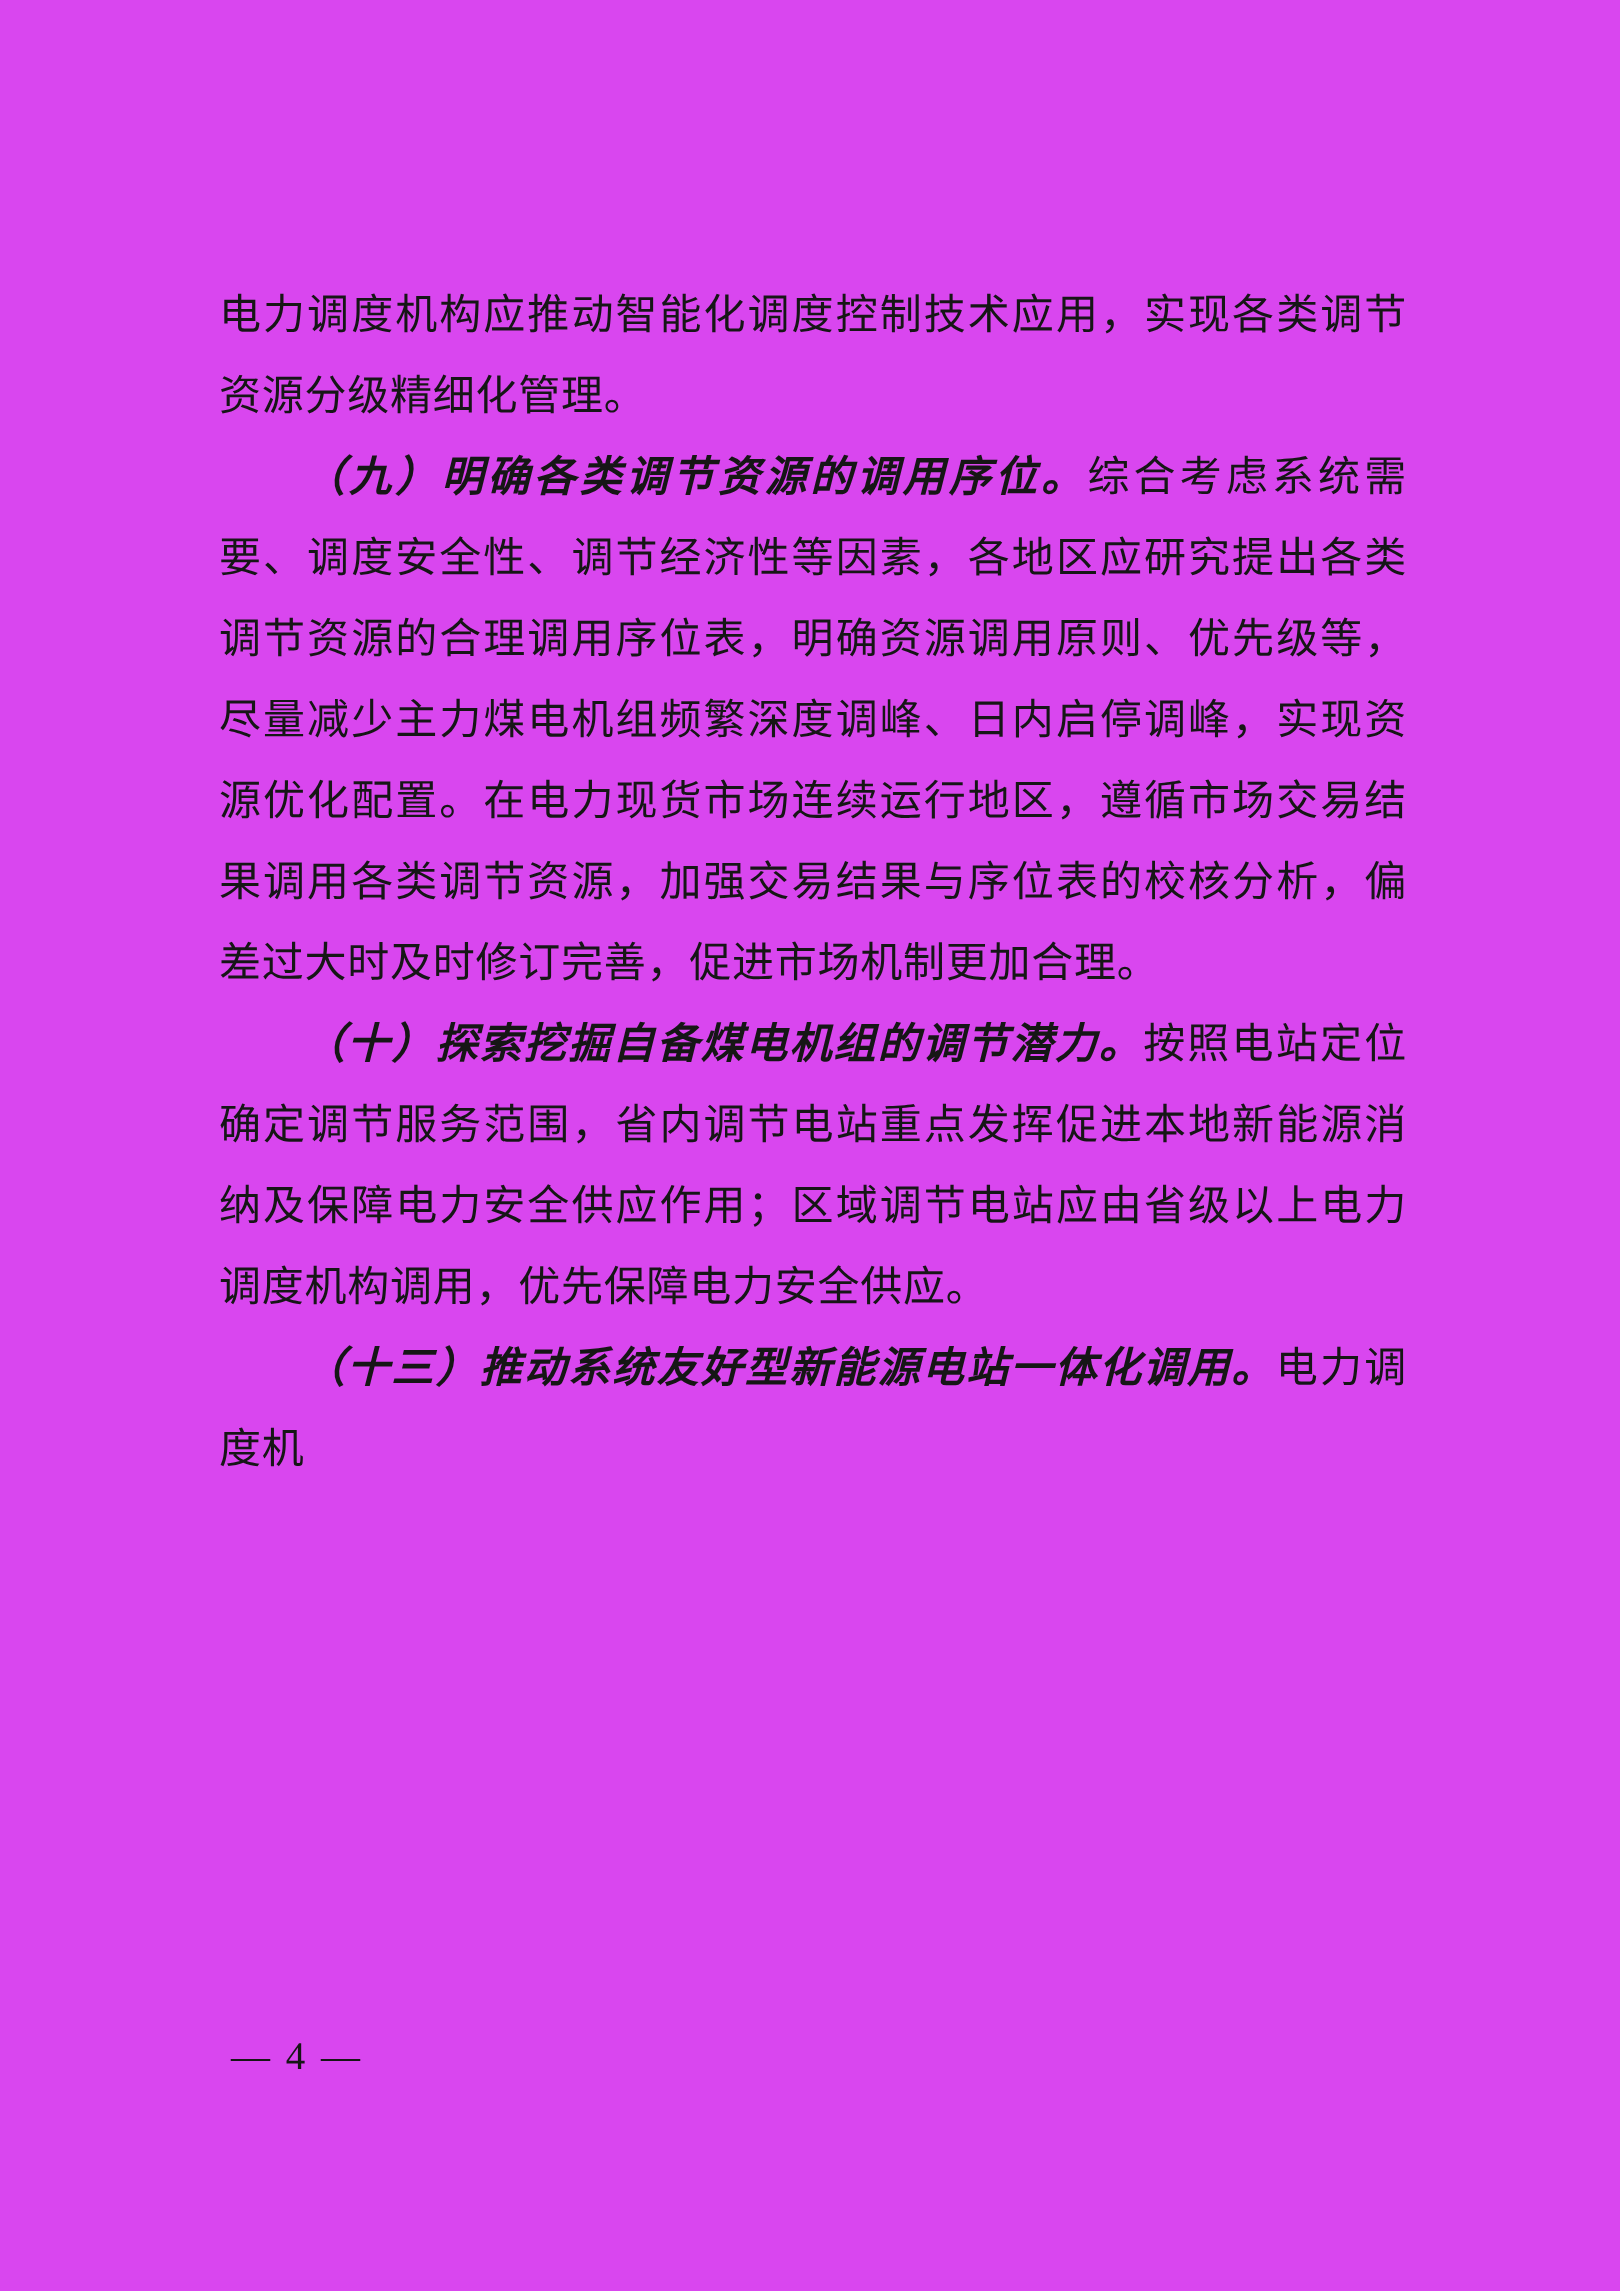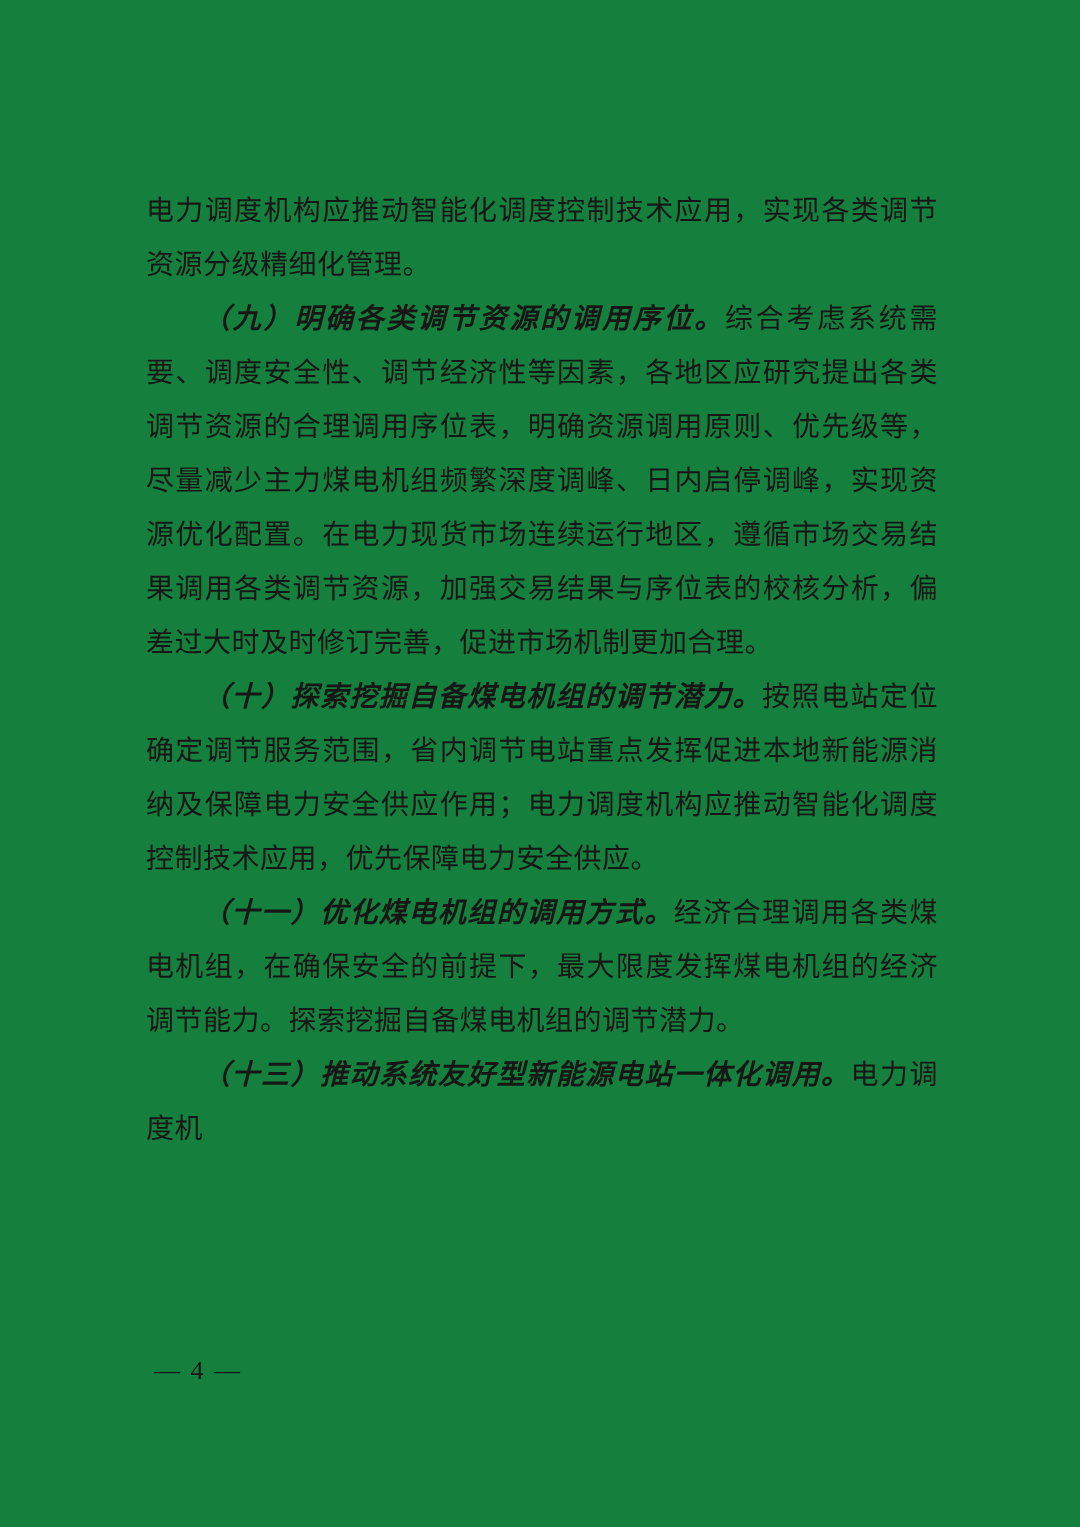--- a/index.html
+++ b/index.html
@@ -5,21 +5,21 @@
   html, body {
     margin: 0;
     padding: 0;
     background: #ffffff;
   }
   .page {
     position: relative;
     width: 1080px;
     height: 1527px;
     margin: 0 auto;
-    background: #15803d;
+    background: #d946ef;
     overflow: hidden;
     box-sizing: border-box;
     padding: 184px 142px 0 146px;
     color: #161616;
     font-family: "Liberation Serif", "DejaVu Serif", serif;
   }
   .para {
     margin: 0;
     font-size: 28px;
     line-height: 54px;
@@ -50,22 +50,21 @@
 </style>
 </head>
 <body>
 
 <div class="page">
 
   <p class="para"><span class="body-text">电力调度机构应推动智能化调度控制技术应用，实现各类调节资源分级精细化管理。</span></p>
 
   <p class="para indent"><span class="lead">（九）明确各类调节资源的调用序位。</span><span class="body-text">综合考虑系统需要、调度安全性、调节经济性等因素，各地区应研究提出各类调节资源的合理调用序位表，明确资源调用原则、优先级等，尽量减少主力煤电机组频繁深度调峰、日内启停调峰，实现资源优化配置。在电力现货市场连续运行地区，遵循市场交易结果调用各类调节资源，加强交易结果与序位表的校核分析，偏差过大时及时修订完善，促进市场机制更加合理。</span></p>
 
-  <p class="para indent"><span class="lead">（十）探索挖掘自备煤电机组的调节潜力。</span><span class="body-text">按照电站定位确定调节服务范围，省内调节电站重点发挥促进本地新能源消纳及保障电力安全供应作用；电力调度机构应推动智能化调度控制技术应用，优先保障电力安全供应。</span></p>
+  <p class="para indent"><span class="lead">（十）探索挖掘自备煤电机组的调节潜力。</span><span class="body-text">按照电站定位确定调节服务范围，省内调节电站重点发挥促进本地新能源消纳及保障电力安全供应作用；区域调节电站应由省级以上电力调度机构调用，优先保障电力安全供应。</span></p>
 
-  <p class="para indent"><span class="lead">（十一）优化煤电机组的调用方式。</span><span class="body-text">经济合理调用各类煤电机组，在确保安全的前提下，最大限度发挥煤电机组的经济调节能力。探索挖掘自备煤电机组的调节潜力。</span></p>
 
 
   <p class="para indent"><span class="lead">（十三）推动系统友好型新能源电站一体化调用。</span><span class="body-text">电力调度机</span></p>
 
   <div class="page-footer">— 4 —</div>
 
 </div>
 
 </body></html>

